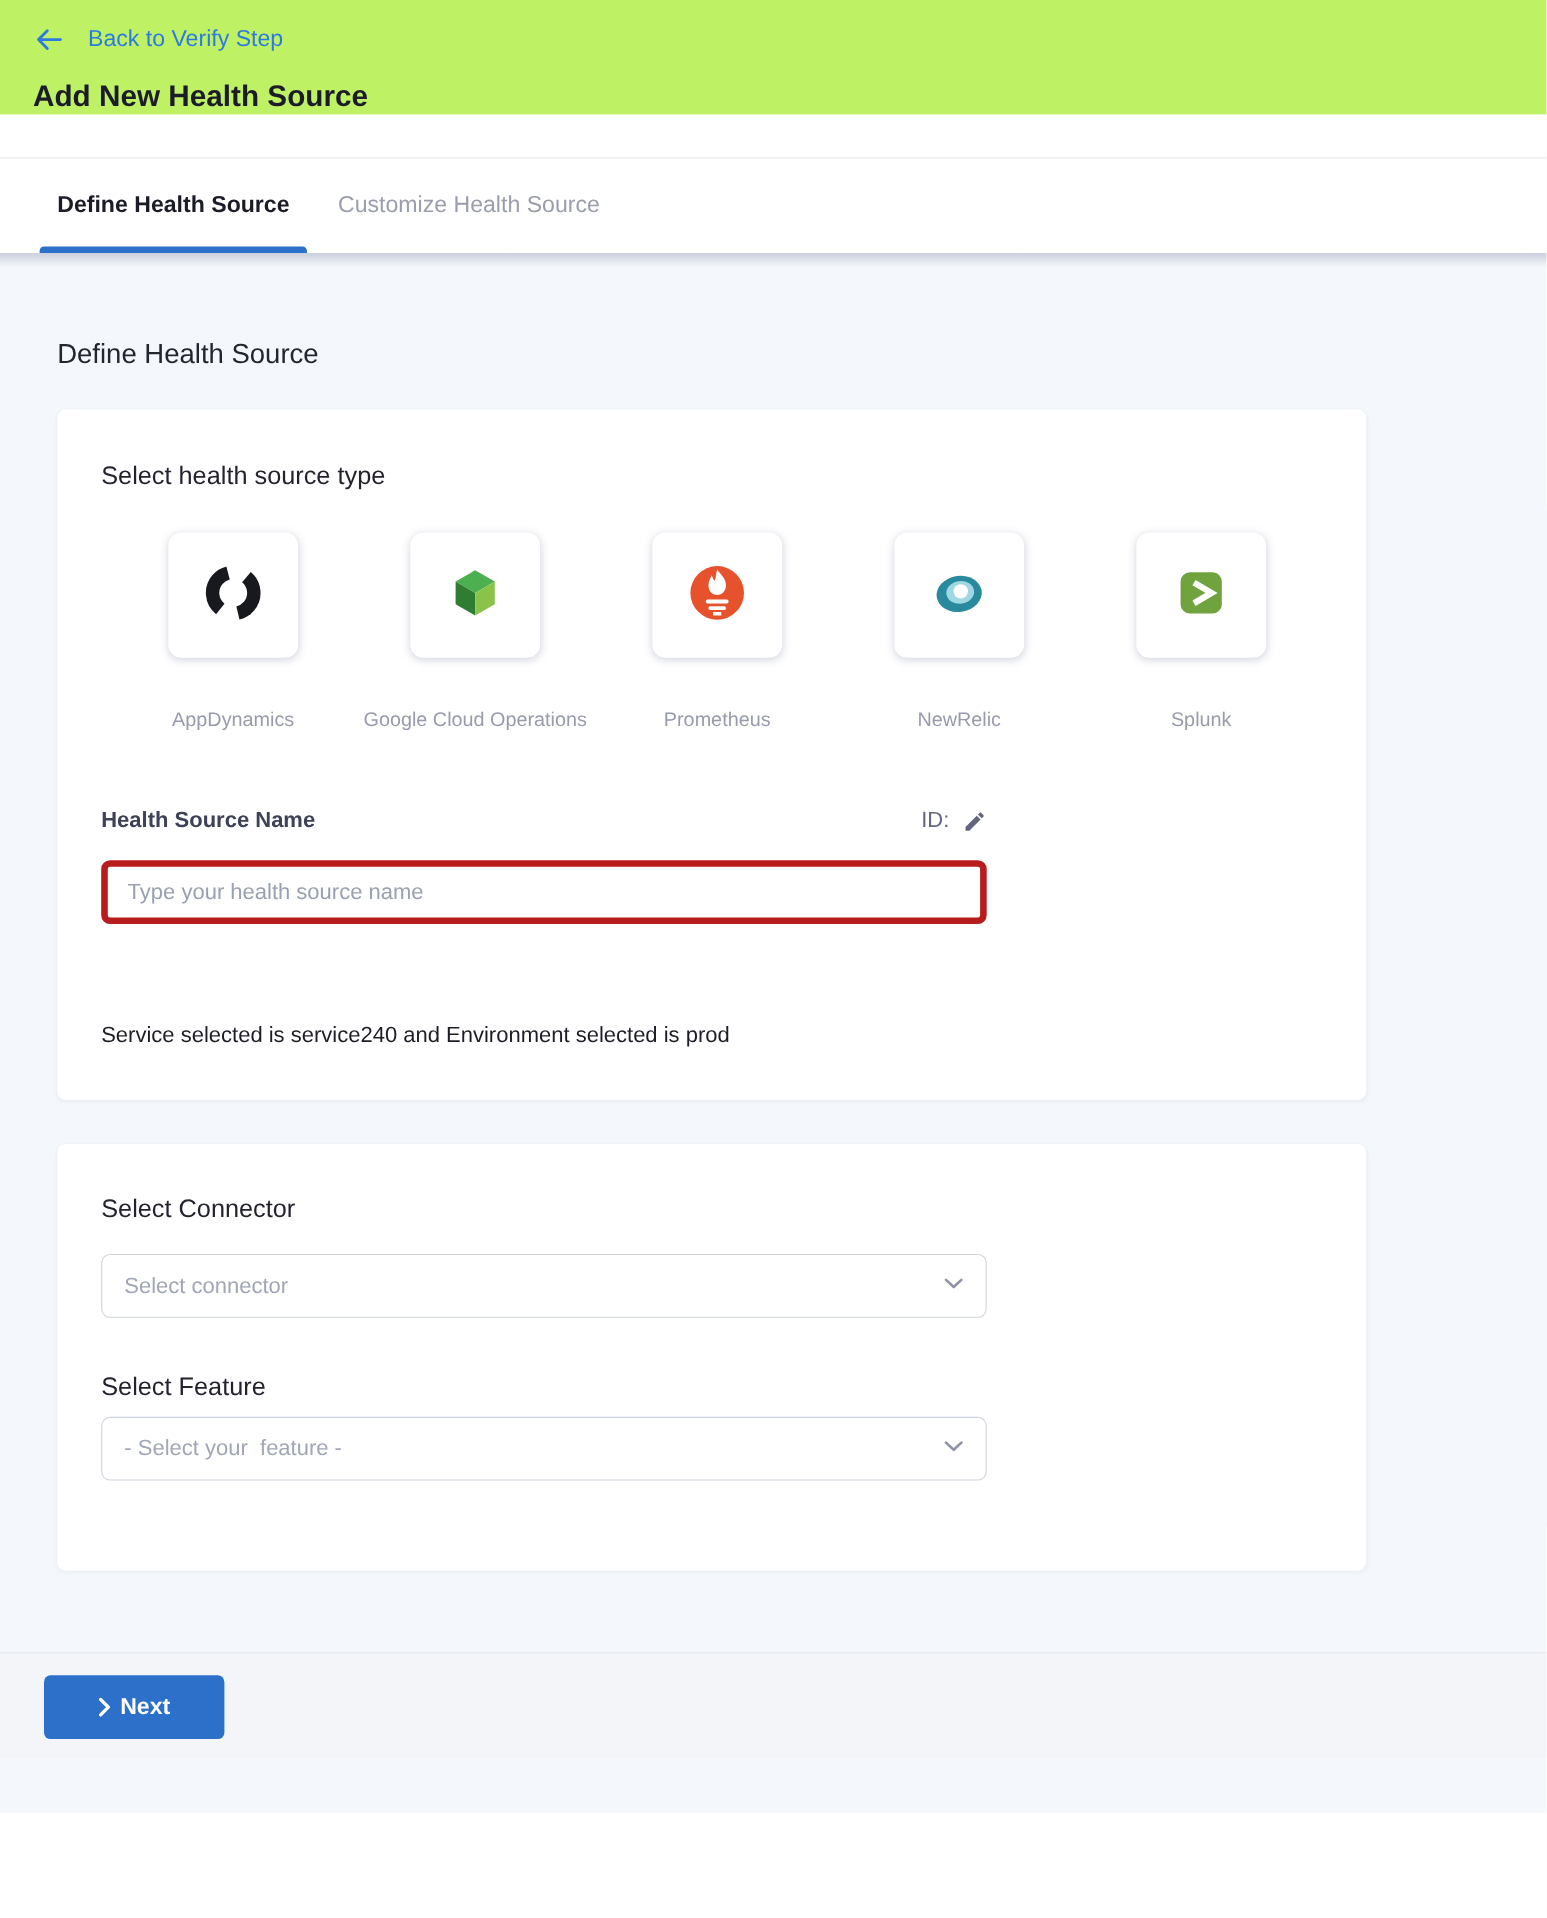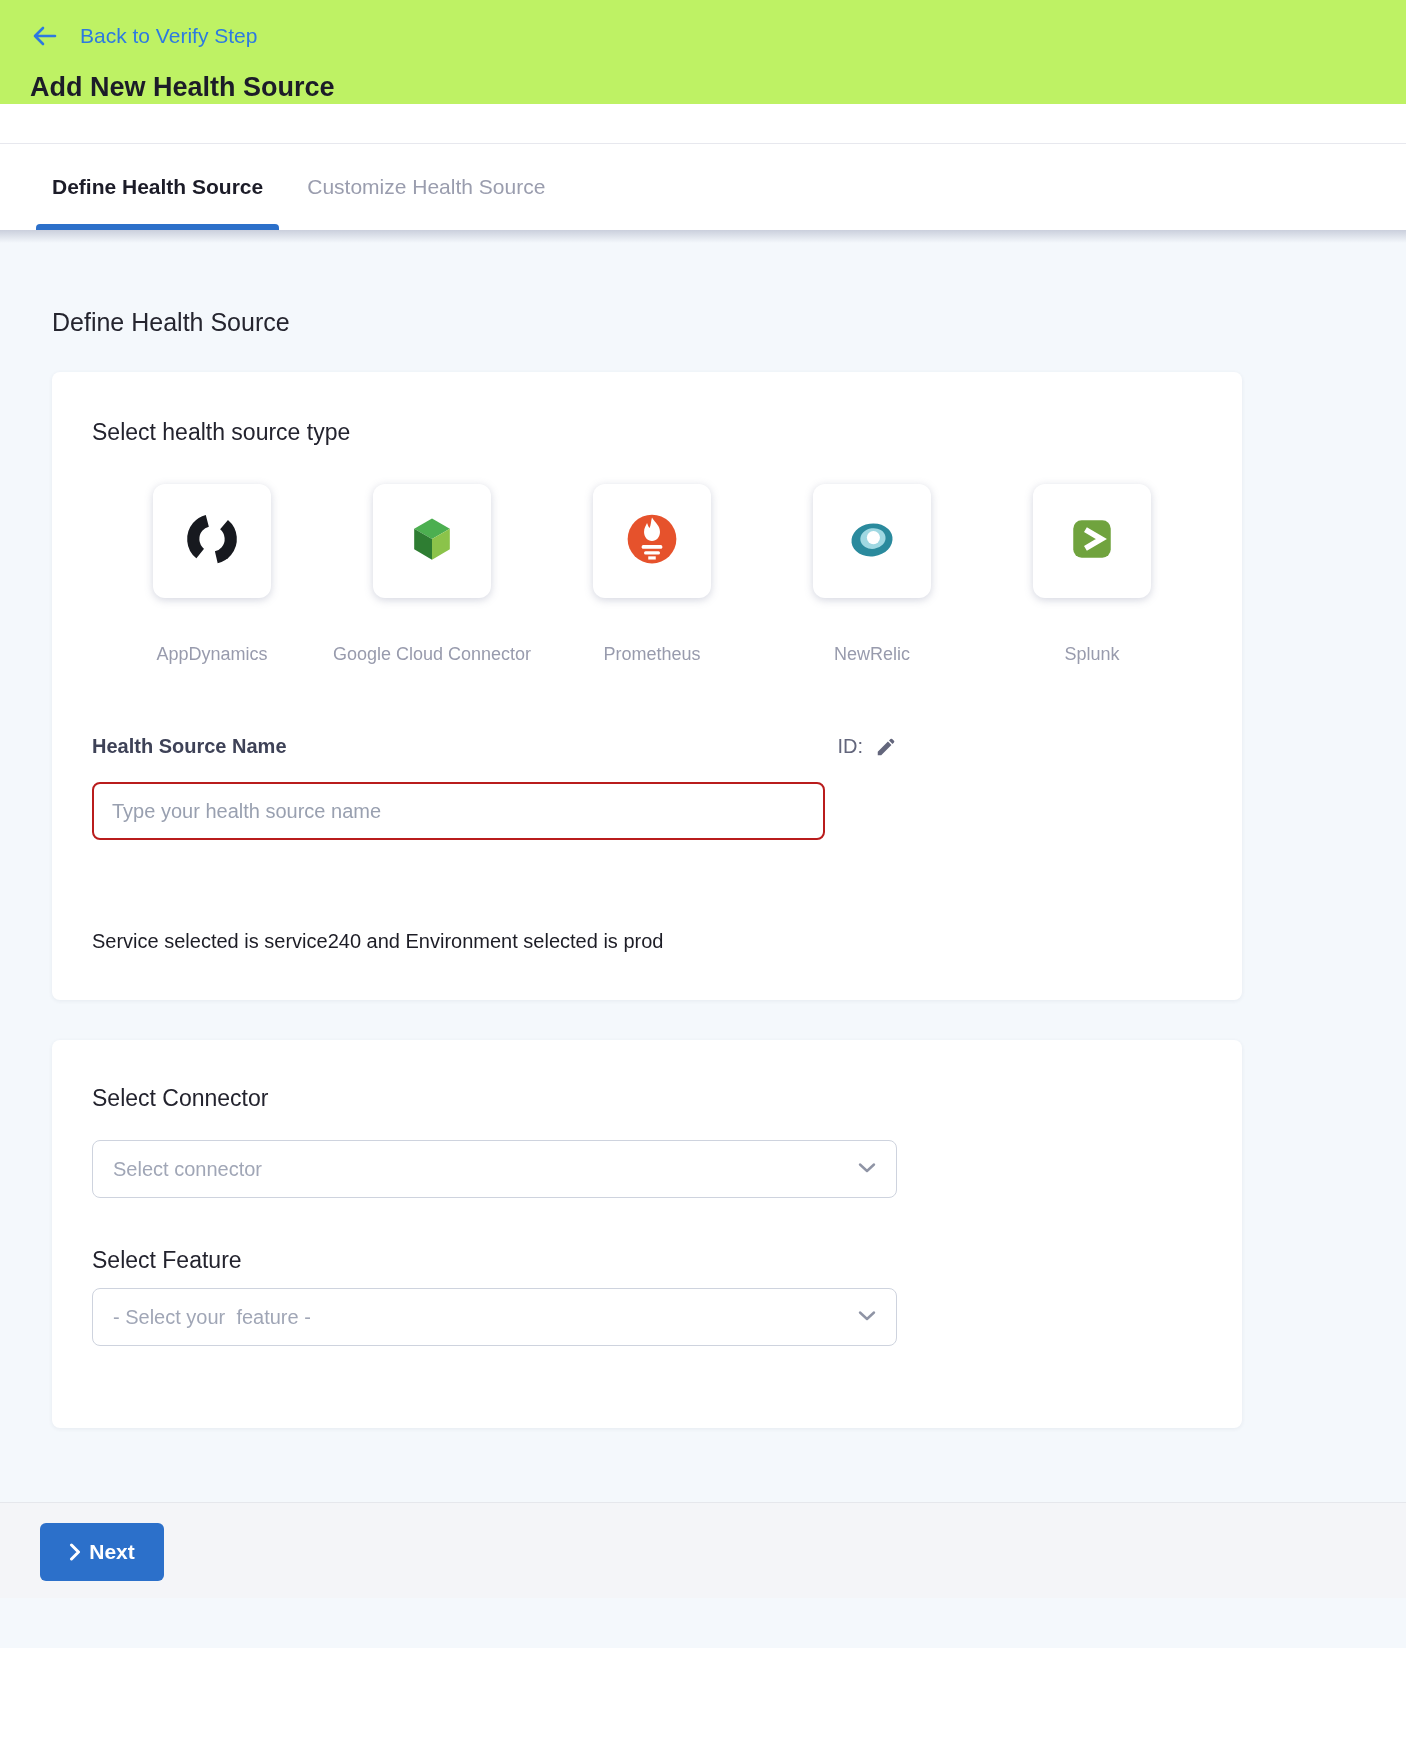--- a/index.html
+++ b/index.html
@@ -47,37 +47,37 @@
   .src-tile { width:118px; height:114px; background:#fff; border-radius:12px; cursor:pointer;
               box-shadow:0 2px 8px rgba(96,105,140,0.28); display:flex; align-items:center; justify-content:center; }
   .src-name { margin-top:44px; font-size:18px; line-height:24px; color:#989bad; white-space:nowrap; }
 
   
   .name-row { margin-top:64px; width:805px; display:flex; align-items:flex-end; justify-content:space-between; height:28px; }
   .hsn-label { font-size:20px; font-weight:700; color:#3e4257; }
   .id-group { display:flex; align-items:center; }
   .id-label { font-size:20px; color:#63667c; }
   .id-group svg { margin-left:12px; display:block; cursor:pointer; }
-  .text-input { margin-top:24px; width:733px; height:58px; border:2px solid #b91c1c; border-radius:8px;
+  .text-input { margin-top:24px; width:805px; height:58px; border:6px solid #b91c1c; border-radius:8px;
                 background:#fff; font-size:20px; color:#2a2a35; padding:0 18px; outline:none;
                 font-family:"Liberation Sans","DejaVu Sans",sans-serif; }
   .text-input::placeholder { color:#99a0b0; }
   .service-text { margin-top:88px; font-size:20px; line-height:26px; color:#1d1d26; }
 
   
   .dropdown { margin-top:30px; width:805px; height:58px; border:1px solid #ced3de; border-radius:8px;
               background:#fff; display:flex; align-items:center; justify-content:space-between;
               padding:0 20px; cursor:pointer; }
   .dropdown.feature { margin-top:16px; }
   .dropdown .ph { font-size:20px; color:#a0a6b6; white-space:pre; }
   .sel-feature-label { margin-top:50px; }
 
   
   .footer { margin-top:74px; height:96px; background:#f4f5f8; border-top:1px solid #e5e7ec; }
-  .next-btn { margin:20px 0 0 40px; width:124px; height:58px; background:#2c70ca; border:none;
+  .next-btn { margin:20px 0 0 40px; width:164px; height:58px; background:#2c70ca; border:none;
               border-radius:6px; color:#fff; display:flex; align-items:center; justify-content:center;
               cursor:pointer; }
   .next-btn svg { margin-right:8px; display:block; }
   .next-label { font-size:21px; font-weight:600; color:#fff;
                 font-family:"Liberation Sans","DejaVu Sans",sans-serif; }
 </style>
 </head>
 <body>
 
 <div class="header">
@@ -126,21 +126,21 @@
       <div class="src-col">
         <div class="src-tile">
           <span>
             <svg width="60" height="60" viewBox="0 0 64 64">
               <polygon points="32,10 51,21 32,32 13,21" fill="#4caf50"></polygon>
               <polygon points="13,21 32,32 32,54 13,43" fill="#2e7d32"></polygon>
               <polygon points="51,21 32,32 32,54 51,43" fill="#8bc34a"></polygon>
             </svg>
           </span>
         </div>
-        <div class="src-name">Google Cloud Connector</div>
+        <div class="src-name">Google Cloud Operations</div>
       </div>
 
       <div class="src-col">
         <div class="src-tile">
           <span>
             <svg width="60" height="60" viewBox="0 0 64 64">
               <circle cx="32" cy="32" r="26" fill="#e6522c"></circle>
               <path d="M32 9 c3.5 6 8.5 8.5 8.5 15.5 0 5.5-3.8 9.5-8.5 9.5 s-8.5-4-8.5-9.5 c0-4 2-6.5 3.2-9.5 1 2 1.2 4 2.8 5.2 C30.8 17.5 30.8 13 32 9z" fill="#ffffff"></path>
               <rect x="21" y="38.5" width="22" height="3.8" rx="1.6" fill="#ffffff"></rect>
               <rect x="23.5" y="45" width="17" height="3.6" rx="1.6" fill="#ffffff"></rect>

